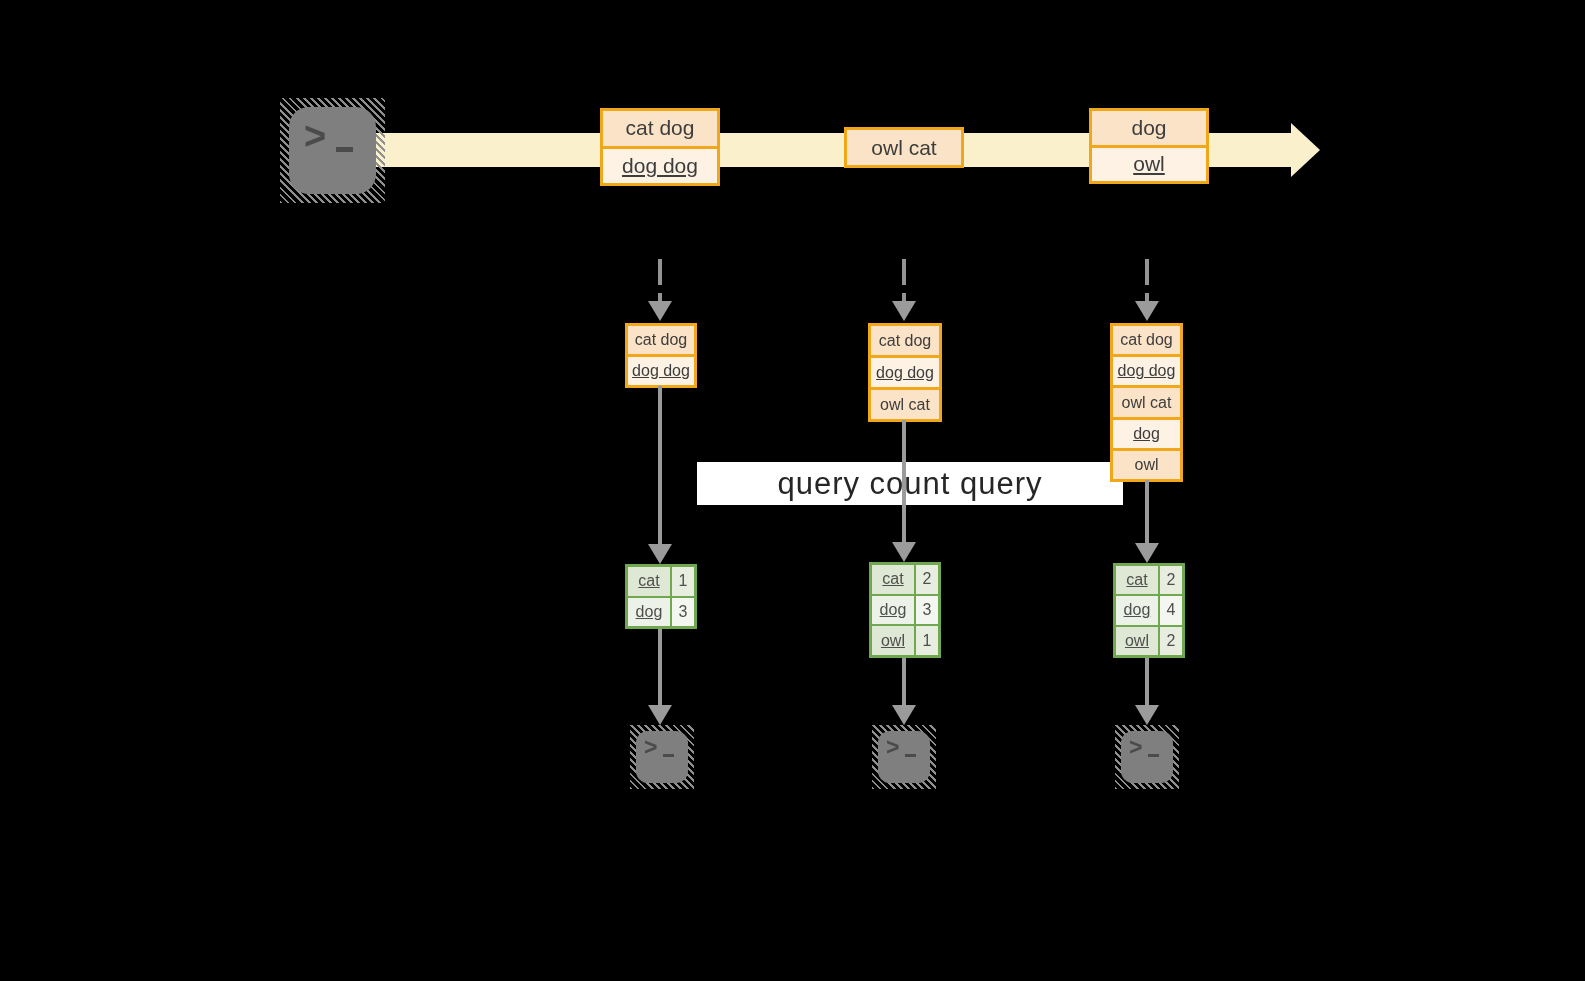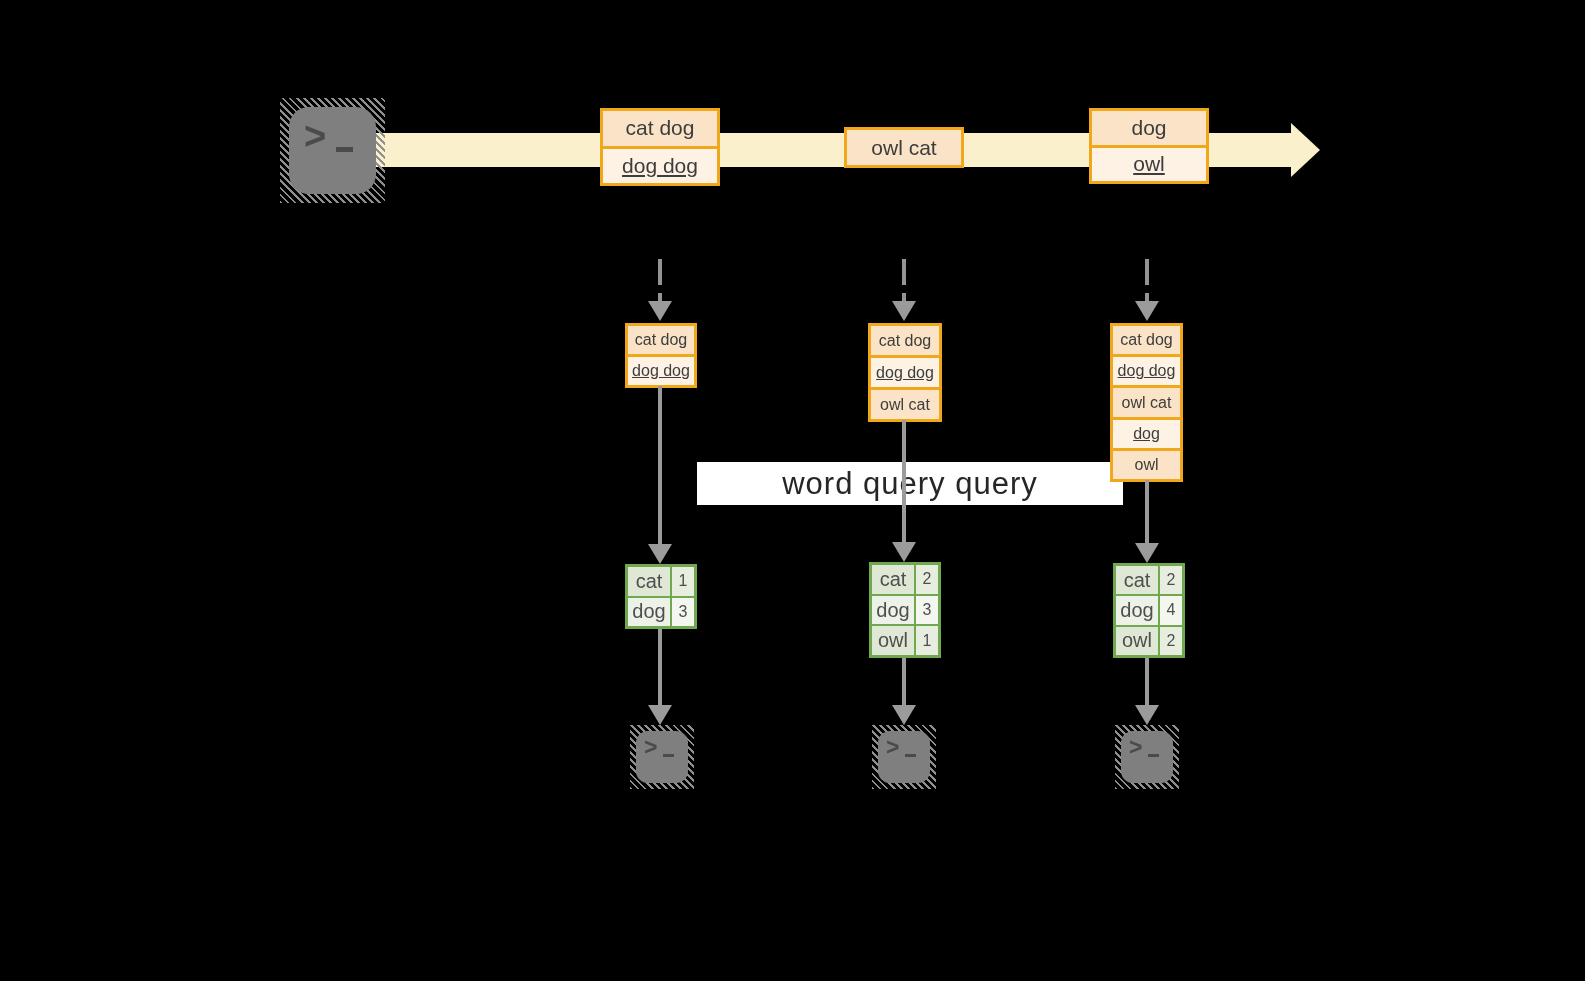--- a/index.html
+++ b/index.html
@@ -36,21 +36,21 @@
   .qbox { left:697px; top:462px; width:426px; height:43px; background:var(--query-bg,#FFFFFF);
     display:flex; align-items:center; justify-content:center;
     font-size:31px; color:#262626; z-index:3; letter-spacing:1px; }
 
   
   .gtable { border:3px solid var(--green,#6FA84F); box-sizing:border-box;
     display:flex; flex-direction:column; z-index:6; }
   .grow { flex:1; display:flex; }
   .grow + .grow { border-top:2px solid var(--green,#6FA84F); }
   .gword { flex:1.9; display:flex; align-items:center; justify-content:center;
-    font-size:20px; color:#4f4f4f; }
+    font-size:16px; color:#4f4f4f;text-decoration:underline; }
   .gnum { flex:1; border-left:2px solid var(--green,#6FA84F); display:flex;
     align-items:center; justify-content:center; font-size:16px; color:#4f4f4f; }
   .grow-a .gword { background:var(--green-word-dark,#DFE8D4); }
   .grow-a .gnum  { background:var(--green-num-dark,#E8EEDF); }
   .grow-b .gword { background:var(--green-word-light,#ECF2E7); }
   .grow-b .gnum  { background:var(--green-num-light,#F4F7F0); }
 
   
   .term { background:repeating-linear-gradient(45deg, var(--hatch,#8F8F8F) 0 2px, transparent 2px 5px); z-index:6; }
   .term-inner { position:absolute; background:var(--terminal-gray,#7F7F7F); }
@@ -111,21 +111,21 @@
     <div class="orow fill-a st">owl cat</div>
   </div>
   <div class="abs obox above-q" style="left:1110px;top:323px;width:73px;height:159px">
     <div class="orow fill-a st">cat dog</div>
     <div class="orow fill-b st">dog dog</div>
     <div class="orow fill-a st">owl cat</div>
     <div class="orow fill-b st">dog</div>
     <div class="orow fill-a st">owl</div>
   </div>
 
-  <div class="abs qbox">word query query</div>
+  <div class="abs qbox">query count query</div>
 
   <div class="abs vline" style="left:658px;top:386px;height:158px"></div>
   <div class="abs ah" style="left:648px;top:544px"></div>
 
   <div class="abs vline" style="left:902px;top:420px;height:122px"></div>
   <div class="abs ah" style="left:892px;top:542px"></div>
 
   <div class="abs vline" style="left:1145px;top:480px;height:63px"></div>
   <div class="abs ah" style="left:1135px;top:543px"></div>
 

